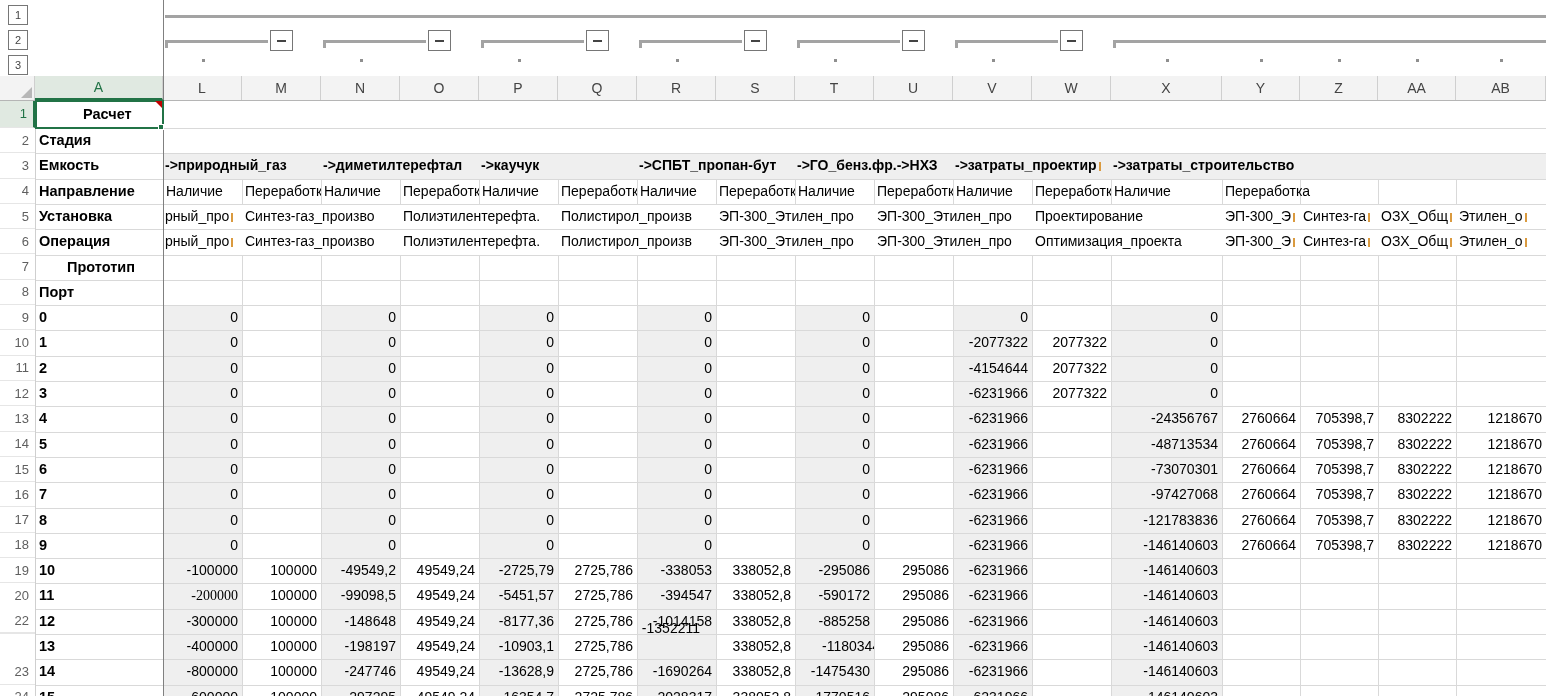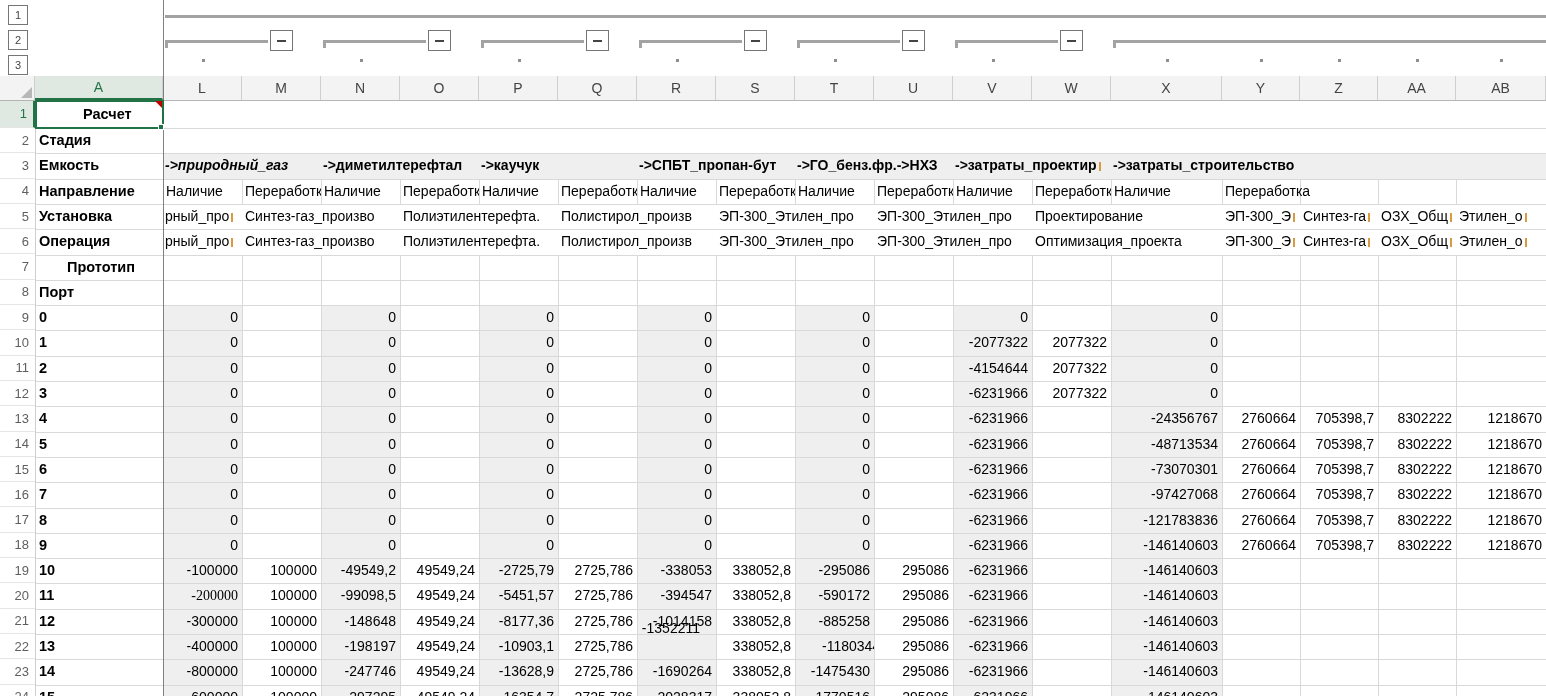--- a/index.html
+++ b/index.html
@@ -200,33 +200,33 @@
       <div class="rowhdr" style="top: 381px; height: 25.3px;">12</div>
       <div class="rowhdr" style="top: 406.3px; height: 25.3px;">13</div>
       <div class="rowhdr" style="top: 431.6px; height: 25.3px;">14</div>
       <div class="rowhdr" style="top: 456.9px; height: 25.3px;">15</div>
       <div class="rowhdr" style="top: 482.2px; height: 25.3px;">16</div>
       <div class="rowhdr" style="top: 507.5px; height: 25.3px;">17</div>
       <div class="rowhdr" style="top: 532.8px; height: 25.3px;">18</div>
       <div class="rowhdr" style="top: 558.1px; height: 25.3px;">19</div>
       <div class="rowhdr" style="top: 583.4px; height: 25.3px;">20</div>
       <div class="rowhdr" style="top: 608.7px; height: 25.3px;">21</div>
-      <div class="rowhdr" style="top: 634px; height: 25.3px;">22</div>
+      <div class="rowhdr" style="top: 608px; height: 25.3px;">22</div>
       <div class="rowhdr" style="top: 659.3px; height: 25.3px;">23</div>
       <div class="rowhdr" style="top: 684.6px; height: 25.3px;">24</div>
     </div>
   <div id="body">
       <div class="cell lblA" style="left: 35px; top: 128px; width: 128px; height: 25.3px;">Стадия</div>
       <div class="cell lblA" style="left: 35px; top: 153.3px; width: 128px; height: 25.3px;">Емкость</div>
       <div class="cell lblA" style="left: 35px; top: 178.6px; width: 128px; height: 25.3px;">Направление</div>
       <div class="cell lblA" style="left: 35px; top: 203.9px; width: 128px; height: 25.3px;">Установка</div>
       <div class="cell lblA" style="left: 35px; top: 229.2px; width: 128px; height: 25.3px;">Операция</div>
       <div class="cell lblA" style="left: 35px; top: 254.5px; width: 128px; height: 25.3px; text-align: center;">Прототип</div>
       <div class="cell lblA" style="left: 35px; top: 279.8px; width: 128px; height: 25.3px;">Порт</div>
-      <div class="cell b" style="left: 165px; top: 153.3px; font-style: italic;">-&gt;природный_газ</div>
+      <div class="cell b" style="left: 165px; top: 153.3px;">-&gt;природный_газ</div>
       <div class="cell b" style="left: 323px; top: 153.3px;">-&gt;диметилтерефтал</div>
       <div class="cell b" style="left: 481px; top: 153.3px;">-&gt;каучук</div>
       <div class="cell b" style="left: 639px; top: 153.3px;">-&gt;СПБТ_пропан-бут</div>
       <div class="cell b" style="left: 797px; top: 153.3px;">-&gt;ГО_бенз.фр.-&gt;НХЗ</div>
       <div class="cell b" style="left: 955px; top: 153.3px;">-&gt;затраты_проектир<div class="clipi" style="display: inline-block; position: static; width: 2px; height: 9px; background: rgb(218, 154, 63); margin-left: 2px;"></div></div>
       <div class="cell b" style="left: 1113px; top: 153.3px;">-&gt;затраты_строительство</div>
       <div class="cell r4" style="left: 163px; top: 178.6px; width: 79px; height: 25.3px;">Наличие</div>
       <div class="cell r4" style="left: 242px; top: 178.6px; width: 79px; height: 25.3px;">Переработка</div>
       <div class="cell r4" style="left: 321px; top: 178.6px; width: 79px; height: 25.3px;">Наличие</div>
       <div class="cell r4" style="left: 400px; top: 178.6px; width: 79px; height: 25.3px;">Переработка</div>

